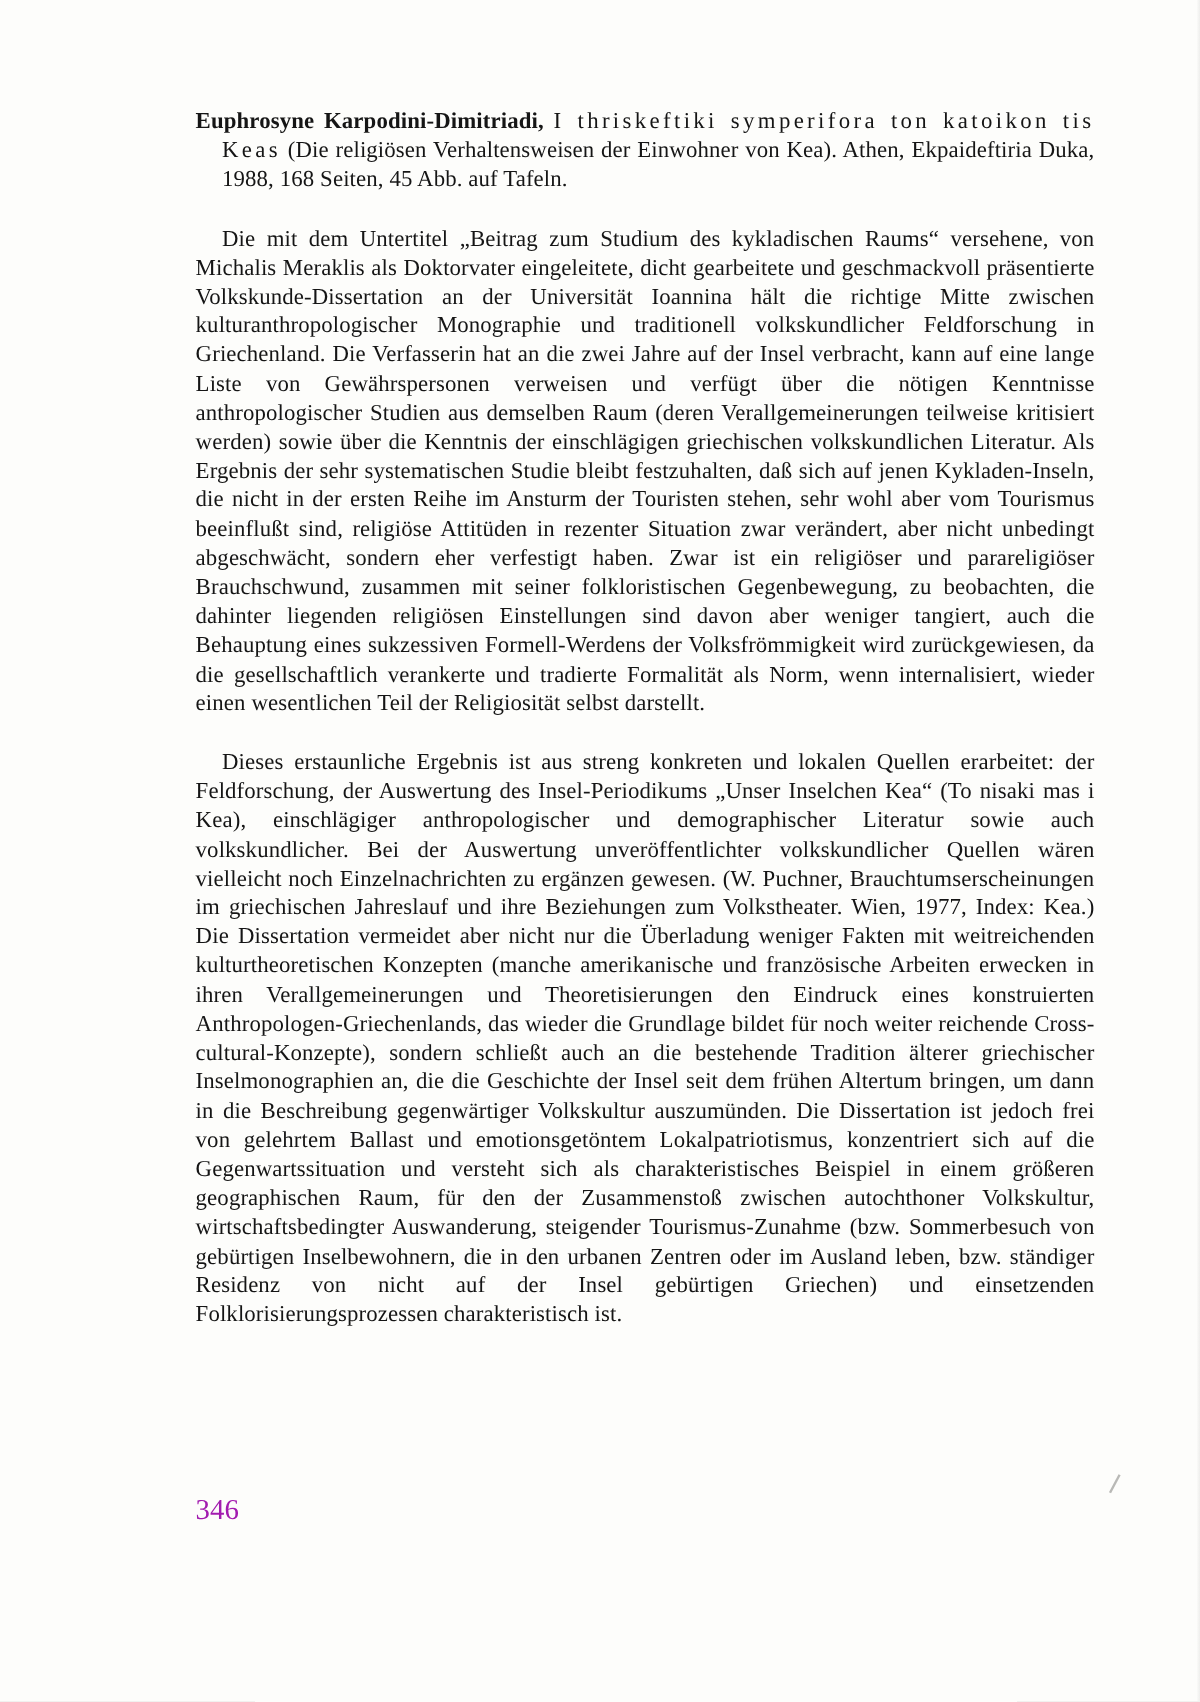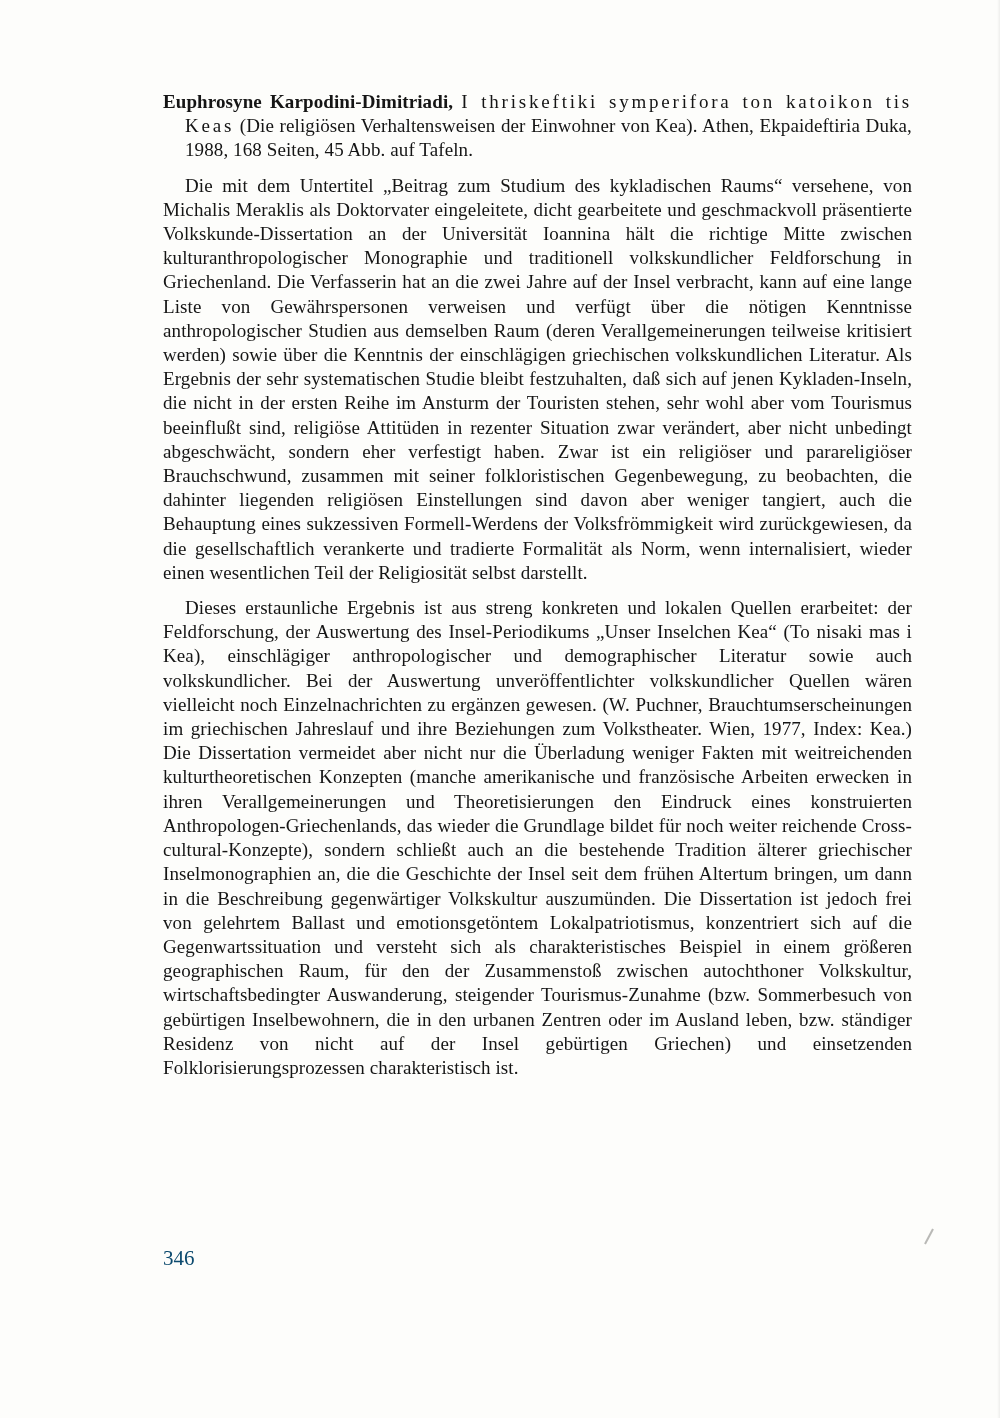--- a/index.html
+++ b/index.html
@@ -28,29 +28,29 @@
     letter-spacing: 0.1px;
   }
   p { margin: 0; }
   .heading {
     padding-left: 22px;
     text-indent: -22px;
   }
   .author { font-weight: bold; }
   .spaced { letter-spacing: 2.8px; }
   .body-para {
-    margin-top: 11px;
+    margin-top: 25px;
     text-indent: 22px;
   }
   .page-number {
     position: absolute;
     left: 163px;
     top: 1246px;
-    font-size: 21px;
-    color: #0c4a6e;
+    font-size: 24px;
+    color: #a21caf;
   }
   .scan-mark {
     position: absolute;
     left: 928px;
     top: 1228px;
     width: 2px;
     height: 17px;
     background: #b9b9b6;
     transform: rotate(28deg);
   }

